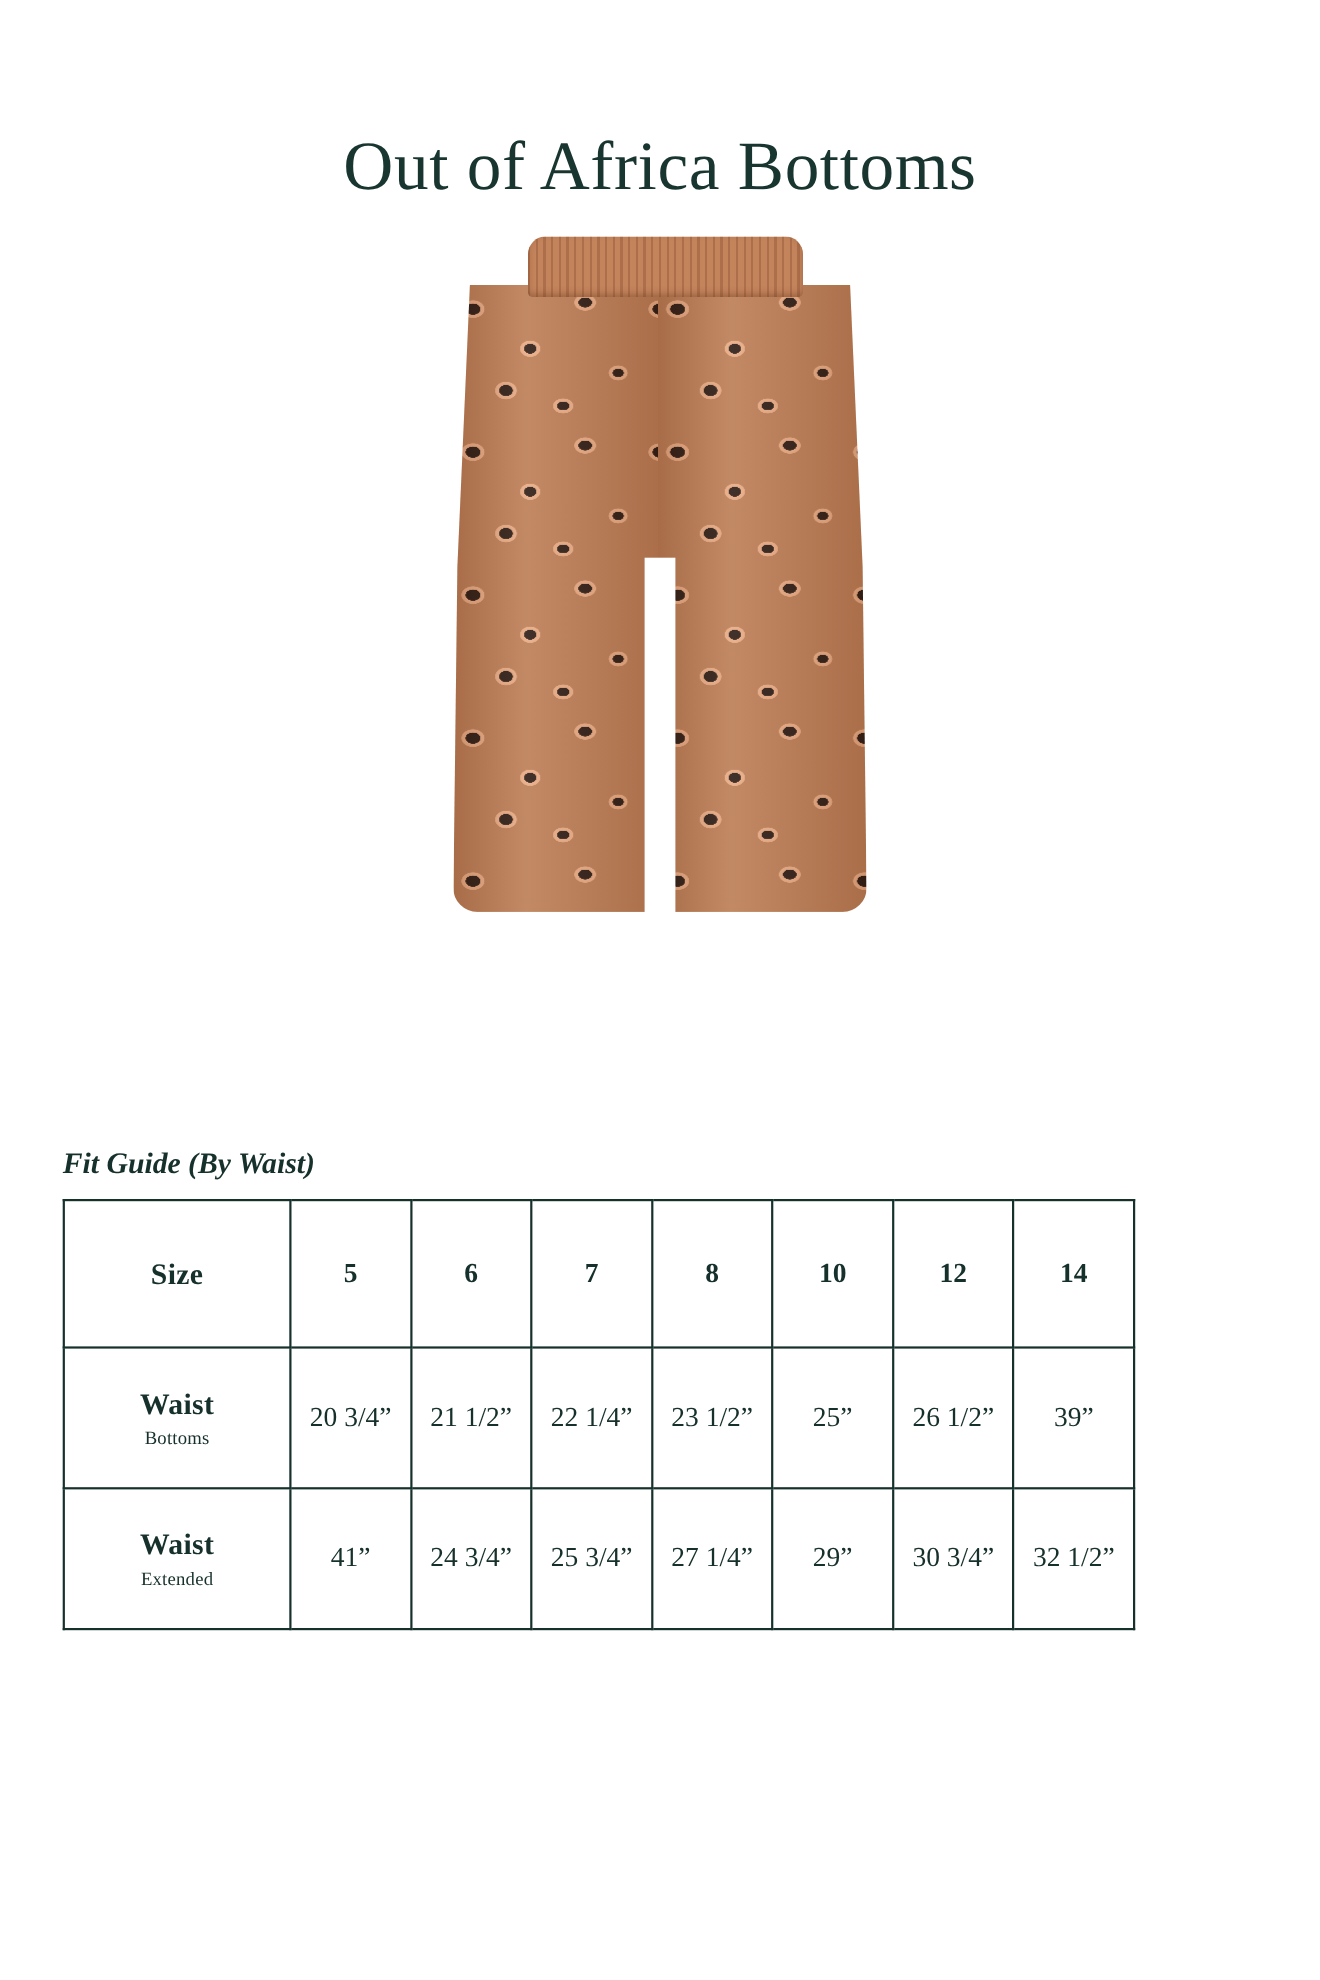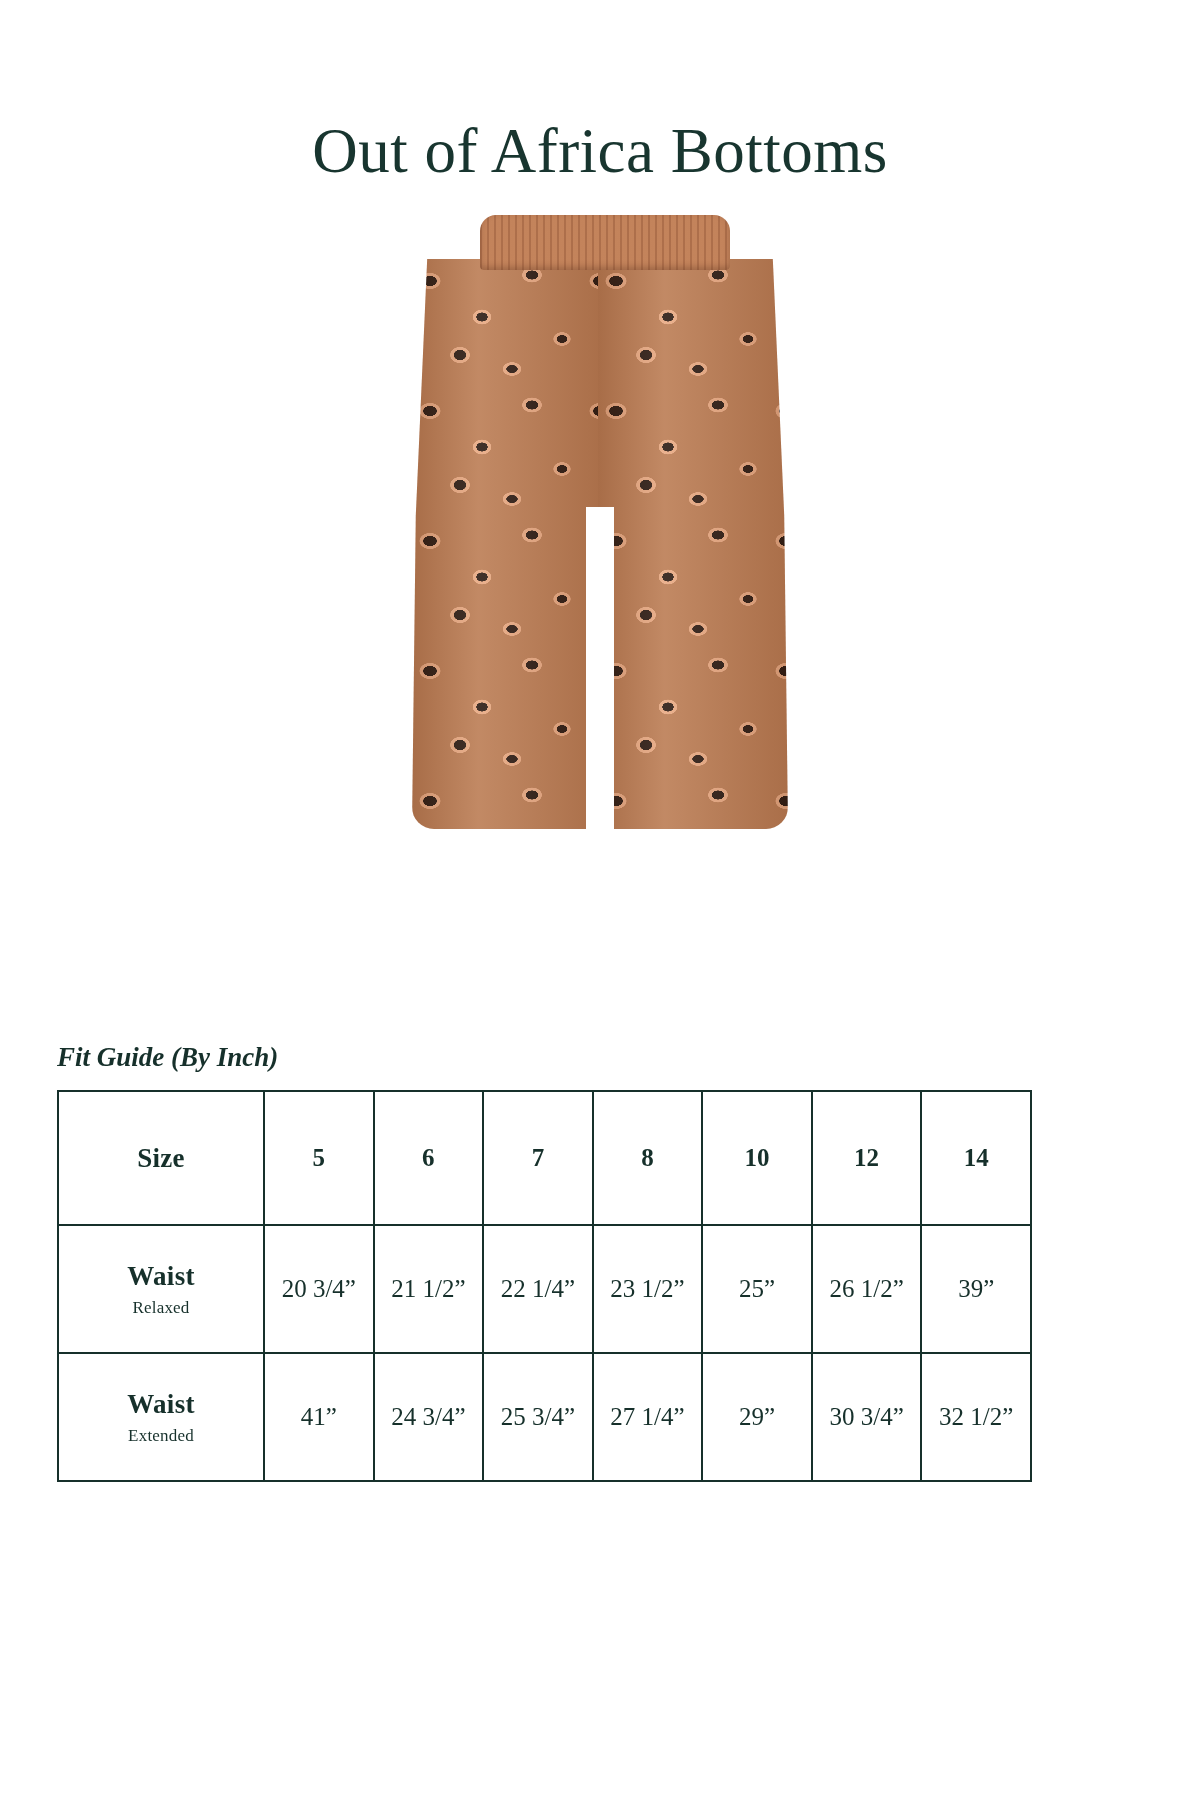--- a/index.html
+++ b/index.html
@@ -176,21 +176,21 @@
 
   <div class="product-wrap">
     <div class="pants">
       <div class="leg leg-left"></div>
       <div class="leg leg-right"></div>
       <div class="crotch-gap"></div>
       <div class="waistband"></div>
     </div>
   </div>
 
-  <div class="fit-guide-label">Fit Guide (By Inch)</div>
+  <div class="fit-guide-label">Fit Guide (By Waist)</div>
 
   <table class="size-table">
     <colgroup>
       <col class="label-col">
       <col>
         <col>
         <col>
         <col>
         <col>
         <col>
@@ -205,21 +205,21 @@
         <th>8</th>
         <th>10</th>
         <th>12</th>
         <th>14</th>
       </tr>
     </thead>
     <tbody>
       <tr>
         <th class="row-head">
           <span>Waist</span>
-          <span class="row-head-sub">Relaxed</span>
+          <span class="row-head-sub">Bottoms</span>
         </th>
         <td>20 3/4”</td>
         <td>21 1/2”</td>
         <td>22 1/4”</td>
         <td>23 1/2”</td>
         <td>25”</td>
         <td>26 1/2”</td>
         <td>39”</td>
       </tr>
       <tr>

